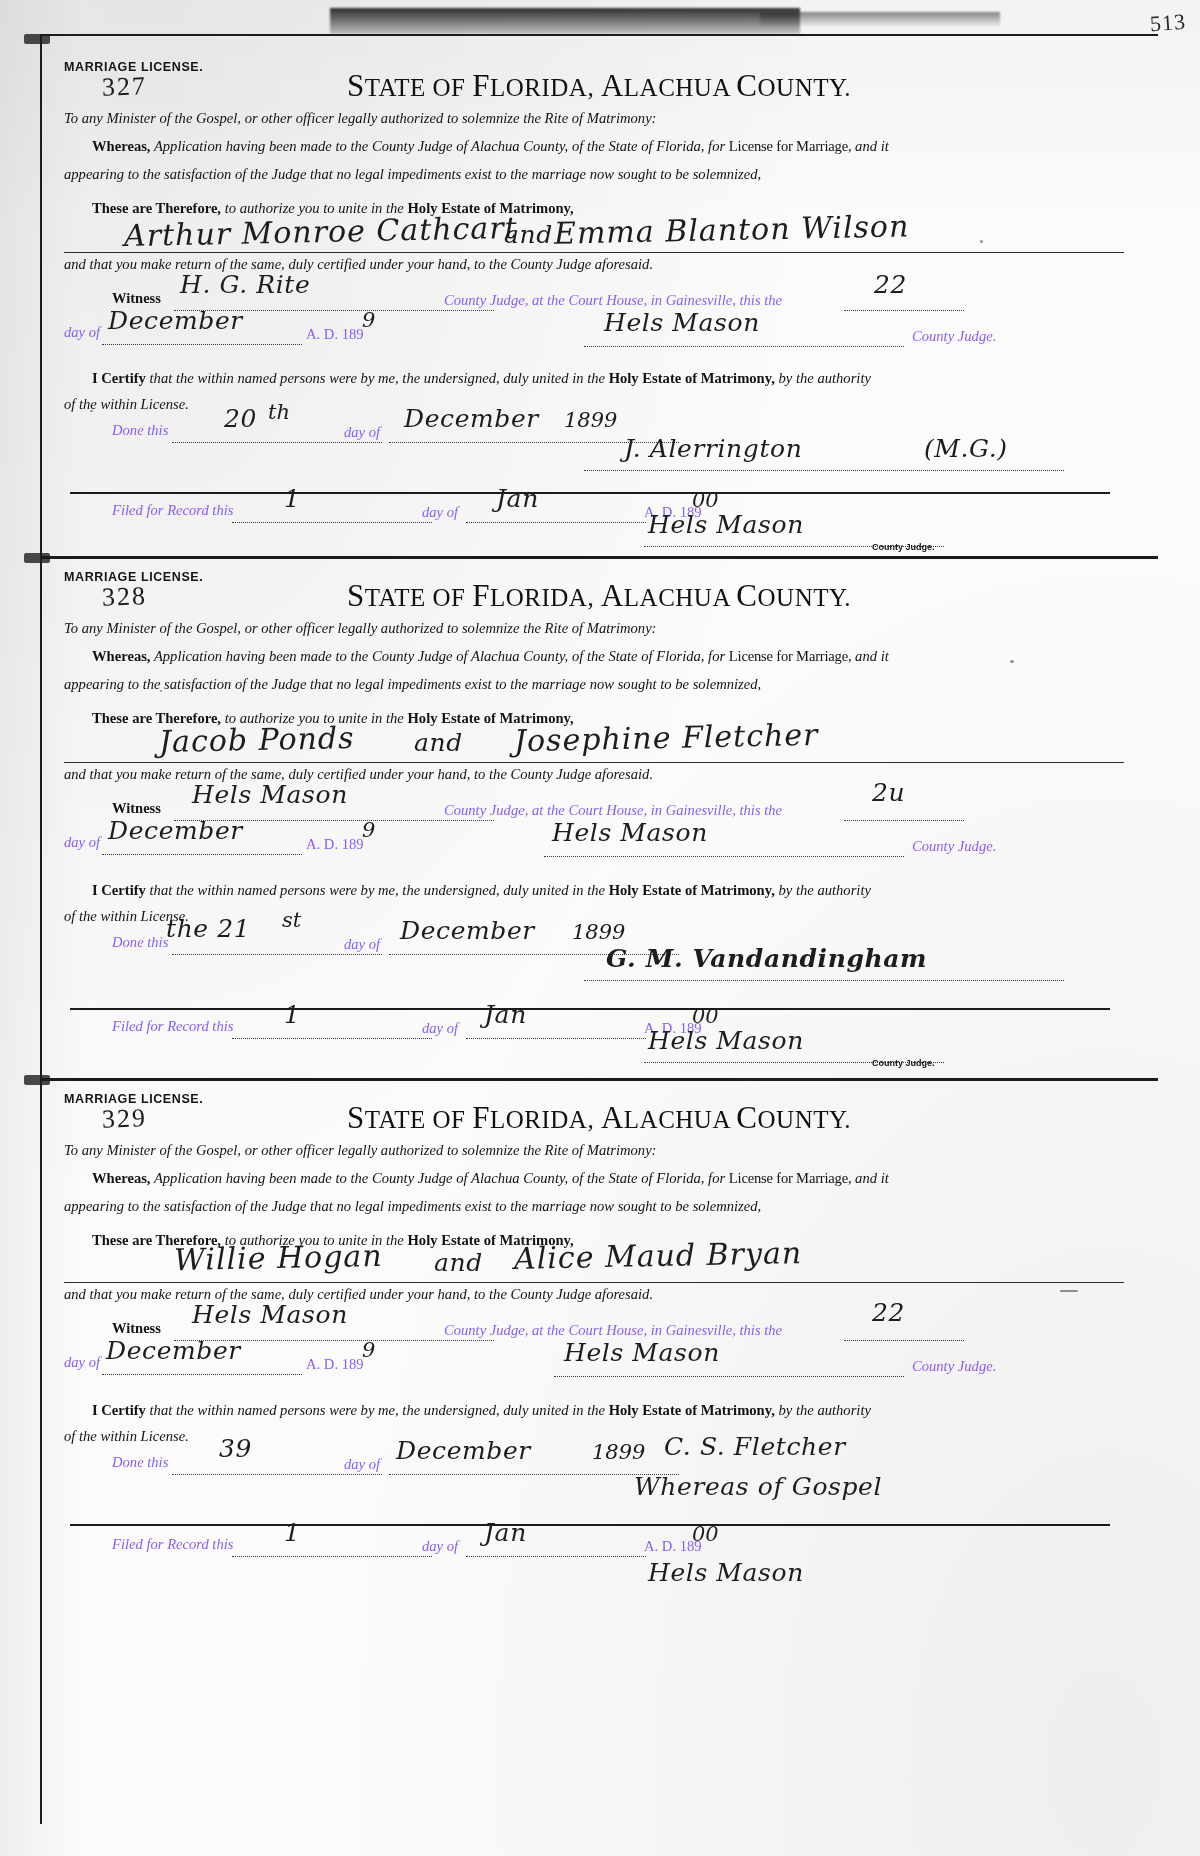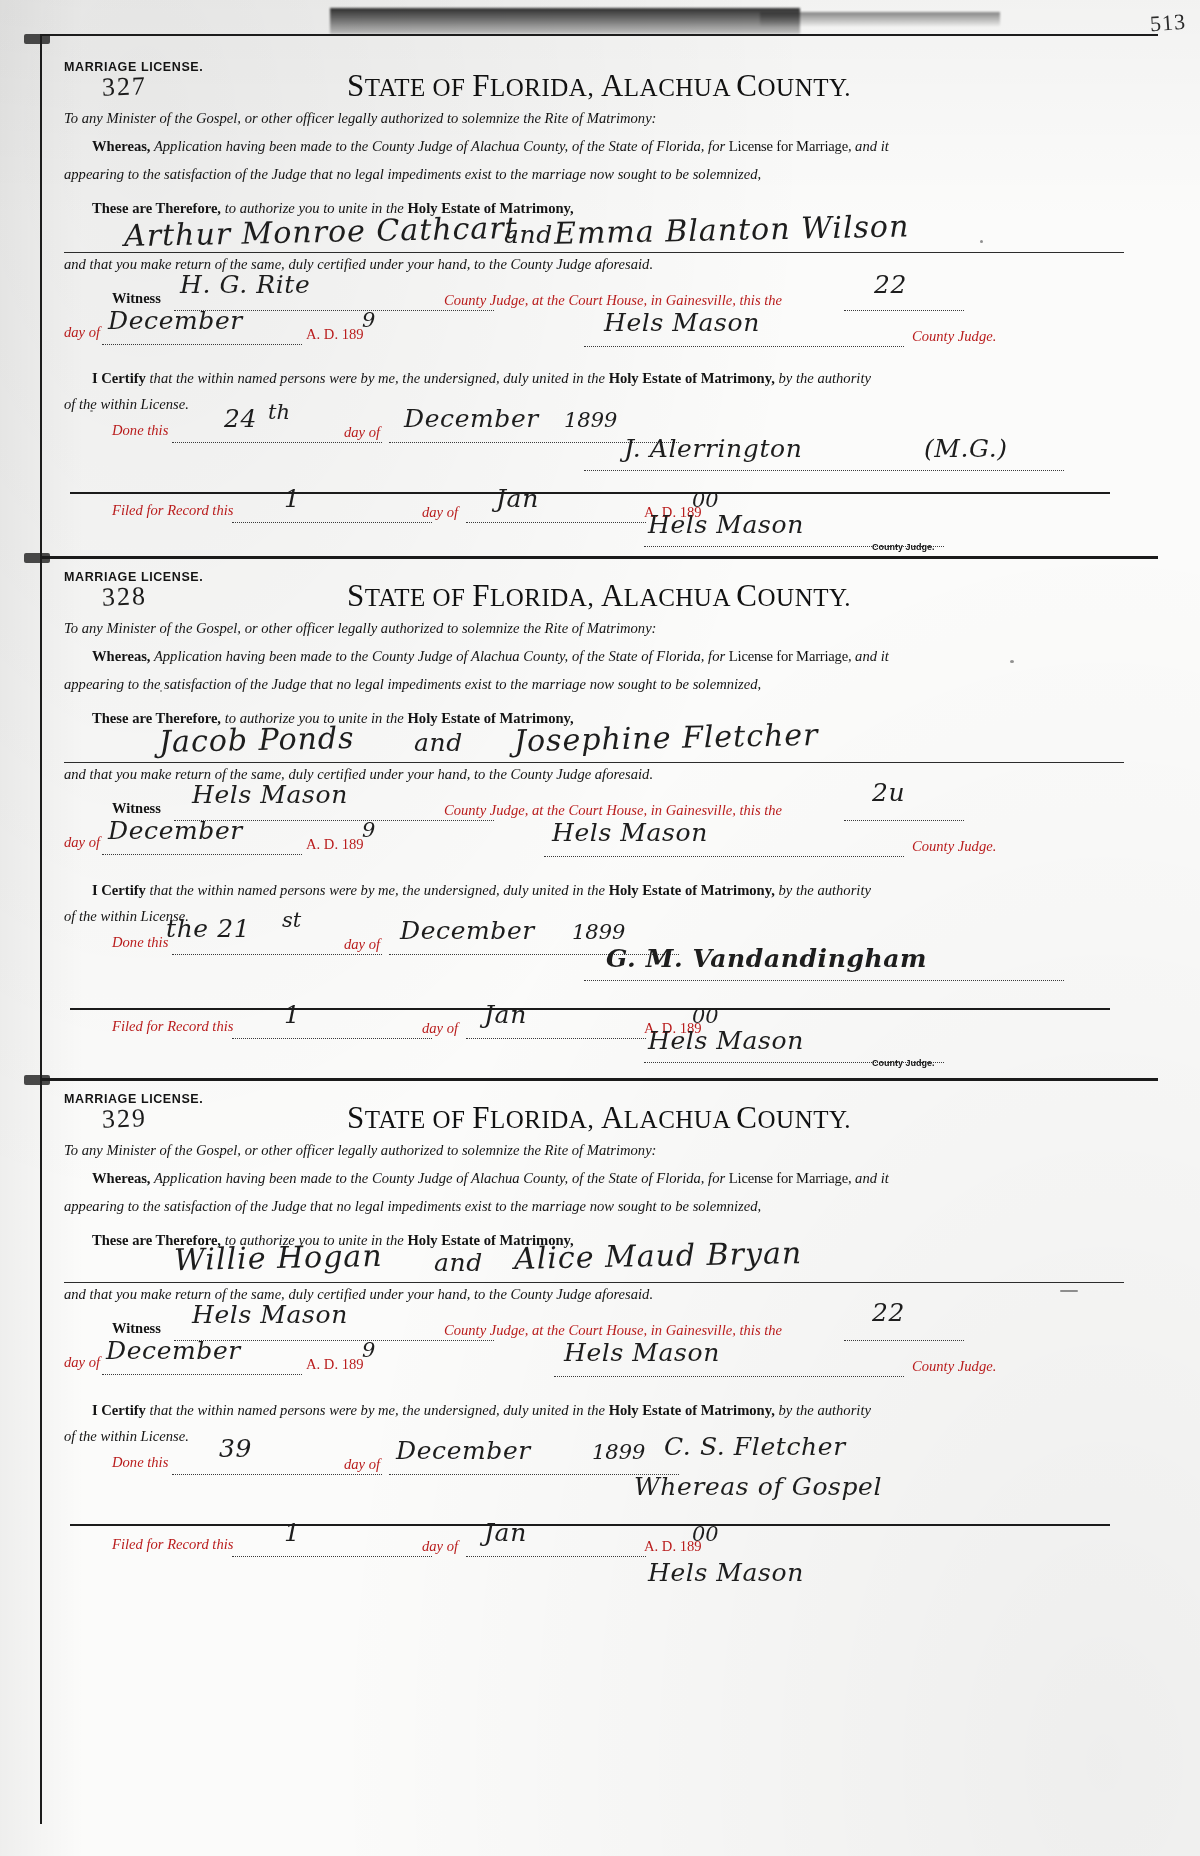--- a/index.html
+++ b/index.html
@@ -185,21 +185,21 @@
     font-family: "Liberation Sans", sans-serif;
     font-weight: bold;
     font-size: 9px;
     color: #151515;
   }
   .cj-label {
     position: absolute;
     font-family: "Liberation Serif", serif;
     font-size: 14.6px;
     font-style: italic;
-    color: #b91c1c;
+    color: #8b5cf6;
   }
   .speck {
     position: absolute;
     background: #4a4a4a;
     border-radius: 50%;
     opacity: .6;
   }
 </style>
 </head>
 <body>
@@ -278,21 +278,21 @@
     <div class="body-line" style="left:48px; top:318px;">
       <span class="gothic">I Certify</span>
       <span>that the within named persons were by me, the undersigned, duly united in the</span>
       <span class="gothic">Holy Estate of Matrimony,</span>
       <span>by the authority</span>
     </div>
     <div class="body-line" style="left:20px; top:344px;">of the within License.</div>
 
     <div class="cj-label" style="left:68px; top:370px;">Done this</div>
     <div class="dotted" style="left:128px; top:390px; width:210px;"></div>
-    <div class="hand md" style="left:180px; top:352px;">24</div>
+    <div class="hand md" style="left:180px; top:352px;">20</div>
     <div class="hand sm" style="left:224px; top:348px;">th</div>
     <div class="cj-label" style="left:300px; top:372px;">day of</div>
     <div class="dotted" style="left:345px; top:390px; width:290px;"></div>
     <div class="hand md" style="left:360px; top:352px;">December</div>
     <div class="hand sm" style="left:520px; top:356px;">1899</div>
 
     <div class="dotted" style="left:540px; top:418px; width:480px;"></div>
     <div class="hand md" style="left:580px; top:382px;">J. Alerrington</div>
     <div class="hand md" style="left:880px; top:382px;">(M.G.)</div>
 

